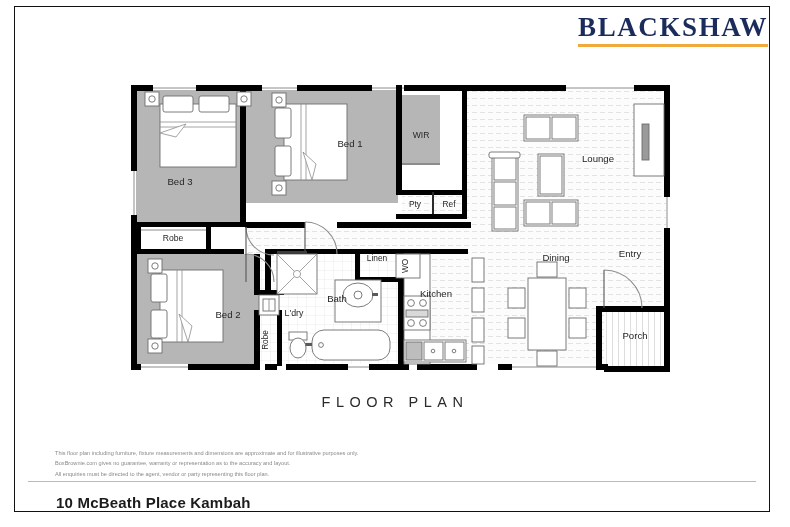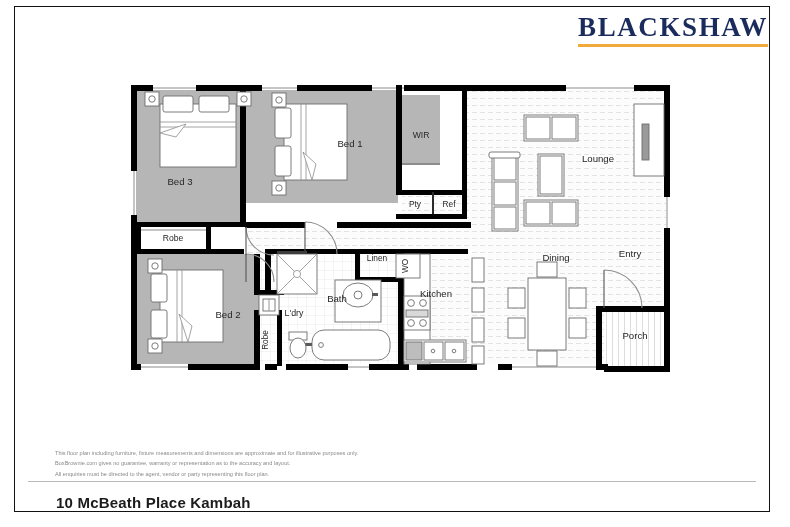--- a/index.html
+++ b/index.html
@@ -324,20 +324,21 @@
       <text x="337" y="302">Bath</text>
       <text x="436" y="297">Kitchen</text>
       <text x="598" y="162">Lounge</text>
       <text x="556" y="261">Dining</text>
       <text x="630" y="257">Entry</text>
       <text x="635" y="339">Porch</text>
     </g>
   </svg>
   </div>
 
+  <div id="floorplan-title">FLOOR PLAN</div>
 
   <div id="disclaimer">
     <div>This floor plan including furniture, fixture measurements and dimensions are approximate and for illustrative purposes only.</div>
     <div>BoxBrownie.com gives no guarantee, warranty or representation as to the accuracy and layout.</div>
     <div>All enquiries must be directed to the agent, vendor or party representing this floor plan.</div>
   </div>
 
   <div id="addr-rule"></div>
   <div id="address">10 McBeath Place Kambah</div>
 

